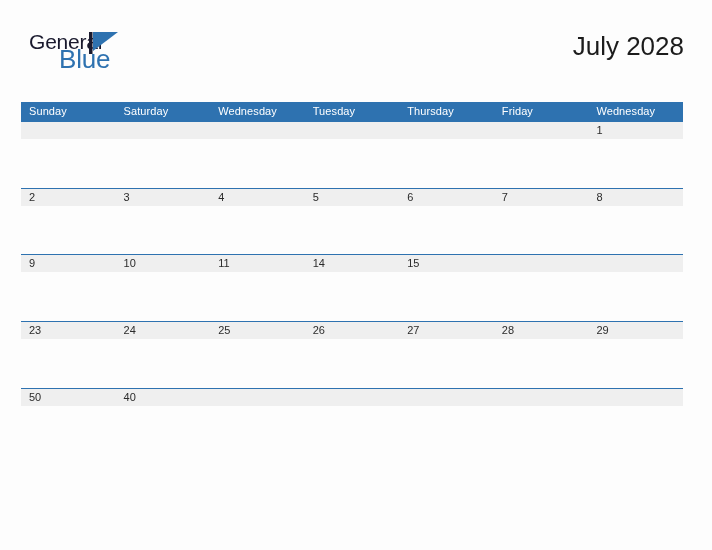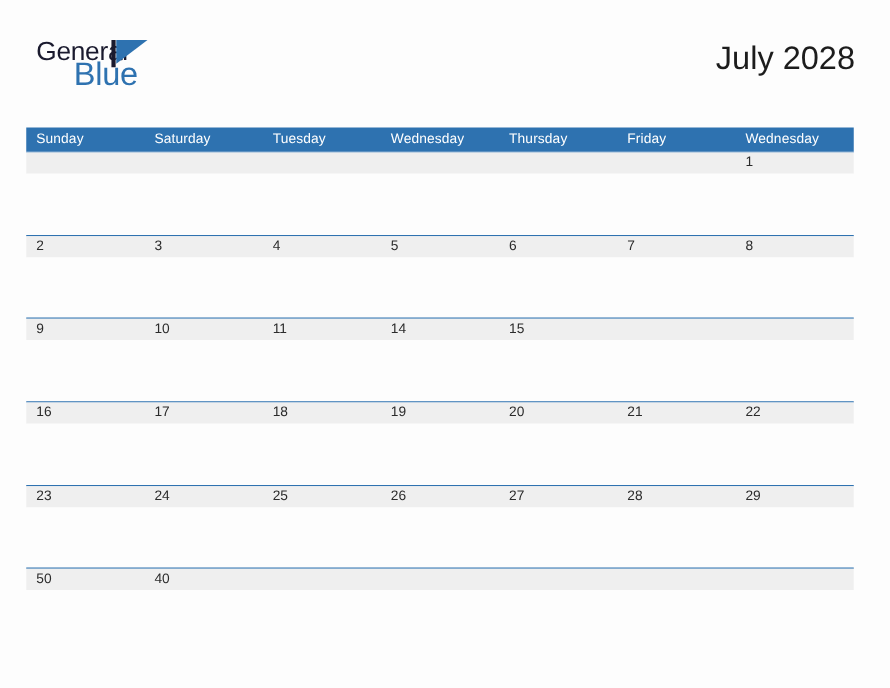--- a/index.html
+++ b/index.html
@@ -162,22 +162,22 @@
   </div>
 
   <div id="calendar-title">July 2028</div>
 </div>
 
 <div id="calendar-grid">
 
   <div class="weekday-header-row">
     <div class="weekday-header-cell">Sunday</div>
     <div class="weekday-header-cell">Saturday</div>
+    <div class="weekday-header-cell">Wednesday</div>
     <div class="weekday-header-cell">Tuesday</div>
-    <div class="weekday-header-cell">Wednesday</div>
     <div class="weekday-header-cell">Thursday</div>
     <div class="weekday-header-cell">Friday</div>
     <div class="weekday-header-cell">Wednesday</div>
   </div>
 
   <div class="week-row">
     <div class="day-band">
       <div class="day-cell"></div>
       <div class="day-cell"></div>
       <div class="day-cell"></div>
@@ -206,32 +206,20 @@
     <div class="day-band">
       <div class="day-cell">9</div>
       <div class="day-cell">10</div>
       <div class="day-cell">11</div>
       <div class="day-cell">14</div>
       <div class="day-cell">15</div>
     </div>
     <div class="day-body"></div>
   </div>
 
-  <div class="week-row">
-    <div class="day-band">
-      <div class="day-cell">16</div>
-      <div class="day-cell">17</div>
-      <div class="day-cell">18</div>
-      <div class="day-cell">19</div>
-      <div class="day-cell">20</div>
-      <div class="day-cell">21</div>
-      <div class="day-cell">22</div>
-    </div>
-    <div class="day-body"></div>
-  </div>
 
   <div class="week-row">
     <div class="day-band">
       <div class="day-cell">23</div>
       <div class="day-cell">24</div>
       <div class="day-cell">25</div>
       <div class="day-cell">26</div>
       <div class="day-cell">27</div>
       <div class="day-cell">28</div>
       <div class="day-cell">29</div>

